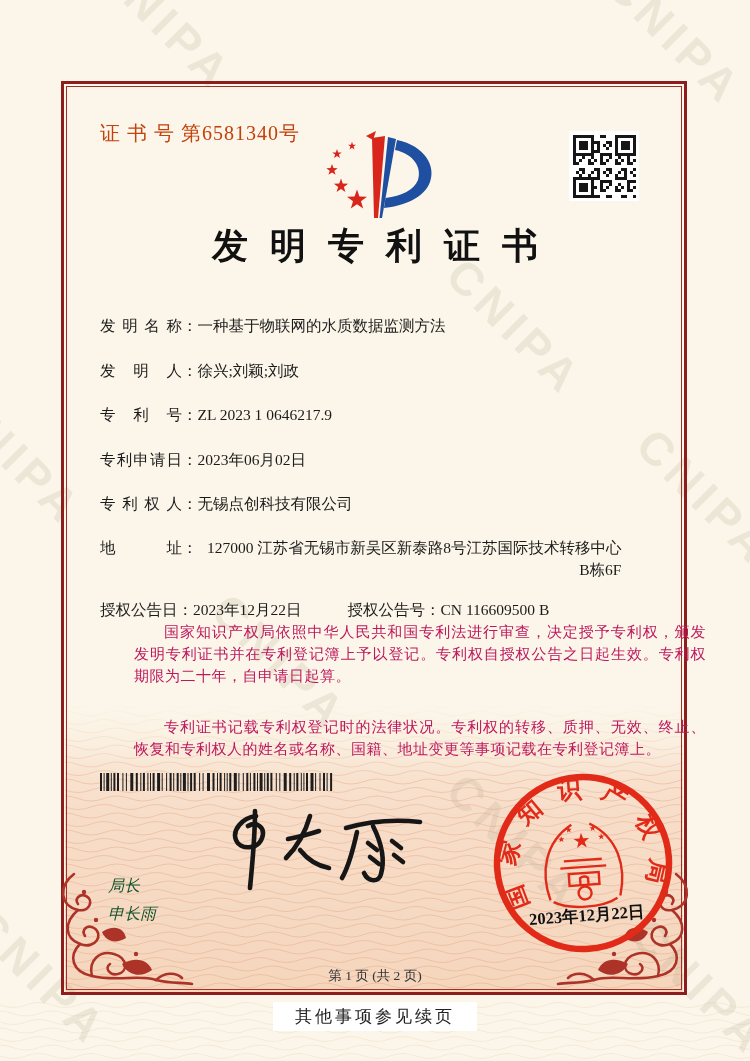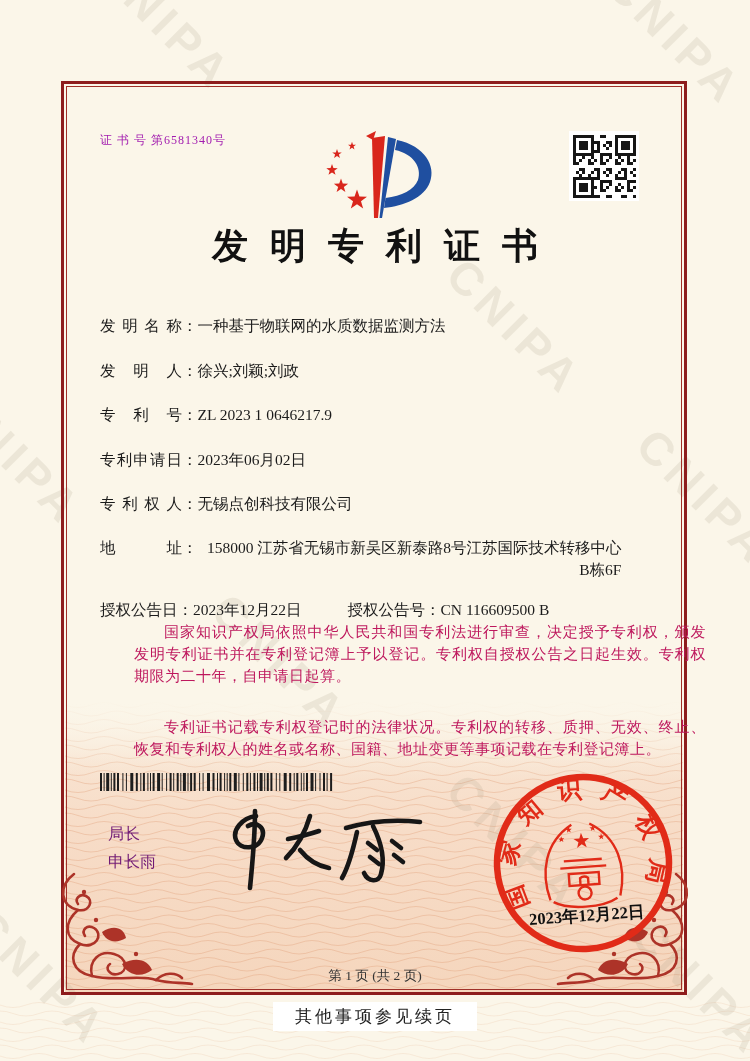--- a/index.html
+++ b/index.html
@@ -14,41 +14,41 @@
          border:3px solid #8e1d1d;}
   .frame::after{content:"";position:absolute;inset:2px;border:1px solid #a03028;}
   
   .band{position:absolute;z-index:0;left:65px;top:700px;width:618px;height:293px;
         background:linear-gradient(180deg, rgba(247,220,199,0) 0%, rgba(247,220,199,.75) 22%, #f7dcc7 45%, #f5d6bd 100%);}
   .band svg{position:absolute;left:0;top:0;}
   .bandfade{position:absolute;left:0;top:0;width:100%;height:80px;
             background:linear-gradient(180deg,#fbf6e9 0%, rgba(251,246,233,0) 100%);}
   .bottomstrip{position:absolute;z-index:0;left:0;top:1000px;width:750px;height:61px;opacity:.55;}
   
-  .certno{position:absolute;z-index:3;left:100px;top:120px;font-size:12px;letter-spacing:1px;color:#a21caf;margin-top:12px;}
+  .certno{position:absolute;z-index:3;left:100px;top:120px;font-size:20px;letter-spacing:1px;color:#c2410c;}
   .logo{position:absolute;z-index:3;left:312px;top:130px;}
   .qrwrap{position:absolute;z-index:3;left:569px;top:131px;width:70px;height:70px;background:#fff;
           display:flex;align-items:center;justify-content:center;}
   .title{position:absolute;z-index:3;left:62px;top:222px;width:626px;text-align:center;
          font-size:36px;font-weight:700;letter-spacing:22px;text-indent:22px;color:#111;}
   
   .frow{position:absolute;z-index:3;left:100px;width:560px;font-size:15.5px;line-height:22px;
         display:flex;align-items:flex-start;}
   .flabel{display:inline-block;width:82px;text-align:justify;text-align-last:justify;flex:0 0 82px;}
   .fcolon{flex:0 0 14px;}
   .fvalue{display:inline-block;max-width:430px;text-align:right;}
   .grant{position:absolute;z-index:3;left:100px;top:600px;width:560px;font-size:15.5px;display:flex;}
   .grant .g2{margin-left:46px;}
   
   .para{position:absolute;z-index:3;left:90px;width:572px;font-size:15px;line-height:22px;
         text-indent:2em;text-align:justify;letter-spacing:.5px;color:#be185d;margin-left:44px;}
   
   .barcode{position:absolute;z-index:3;left:100px;top:773px;width:233px;height:18px;}
-  .signblock{position:absolute;z-index:3;left:108px;top:820px;font-family:"Liberation Sans", sans-serif;
-             font-size:16px;color:#701a75;line-height:28px;}
+  .signblock{position:absolute;z-index:3;left:108px;top:872px;font-family:"Liberation Sans", sans-serif;
+             font-size:16px;color:#14532d;line-height:28px;font-style:italic;}
   .signature{position:absolute;z-index:3;left:222px;top:808px;}
   .seal{position:absolute;z-index:4;left:488px;top:768px;transform:rotate(-4deg);}
   .pageinfo{position:absolute;z-index:3;left:62px;top:967px;width:626px;text-align:center;
             font-size:13.5px;color:#333;}
   .footnote{position:absolute;z-index:5;left:50%;transform:translateX(-50%);top:1002px;
             background:#ffffff;padding:3px 22px;font-size:17px;letter-spacing:3px;color:#222;}
   .fl{position:absolute;z-index:4;width:150px;height:130px;}
   .fl.left{left:44px;top:872px;}
   .fl.right{left:556px;top:872px;transform:scaleX(-1);}
   .hidden-defs{position:absolute;width:0;height:0;overflow:hidden;}
@@ -396,21 +396,21 @@
     <span class="fvalue">2023年06月02日</span>
   </div>
   <div class="frow" style="top:493px">
     <span class="flabel">专利权人</span>
       <span class="fcolon">：</span>
     <span class="fvalue">无锡点创科技有限公司</span>
   </div>
   <div class="frow" style="top:537px">
     <span class="flabel">地址</span>
       <span class="fcolon">：</span>
-    <span class="fvalue" style="max-width:424px">158000 江苏省无锡市新吴区新泰路8号江苏国际技术转移中心B栋6F</span>
+    <span class="fvalue" style="max-width:424px">127000 江苏省无锡市新吴区新泰路8号江苏国际技术转移中心B栋6F</span>
   </div>
 
   <div class="grant">
     <span class="g1">
       <span>授权公告日</span><span>：</span><span>2023年12月22日</span>
     </span>
     <span class="g2">
       <span>授权公告号</span><span>：</span><span>CN 116609500 B</span>
     </span>
   </div>

